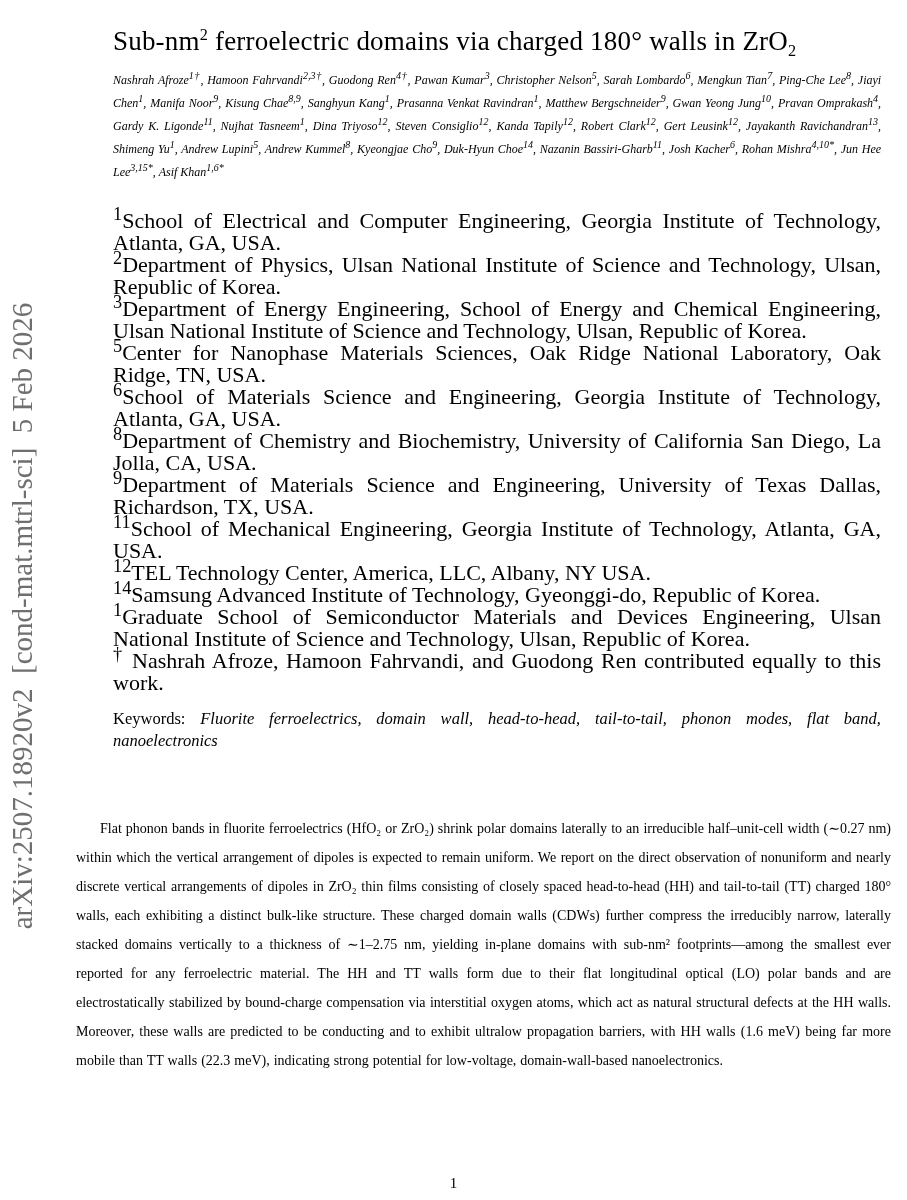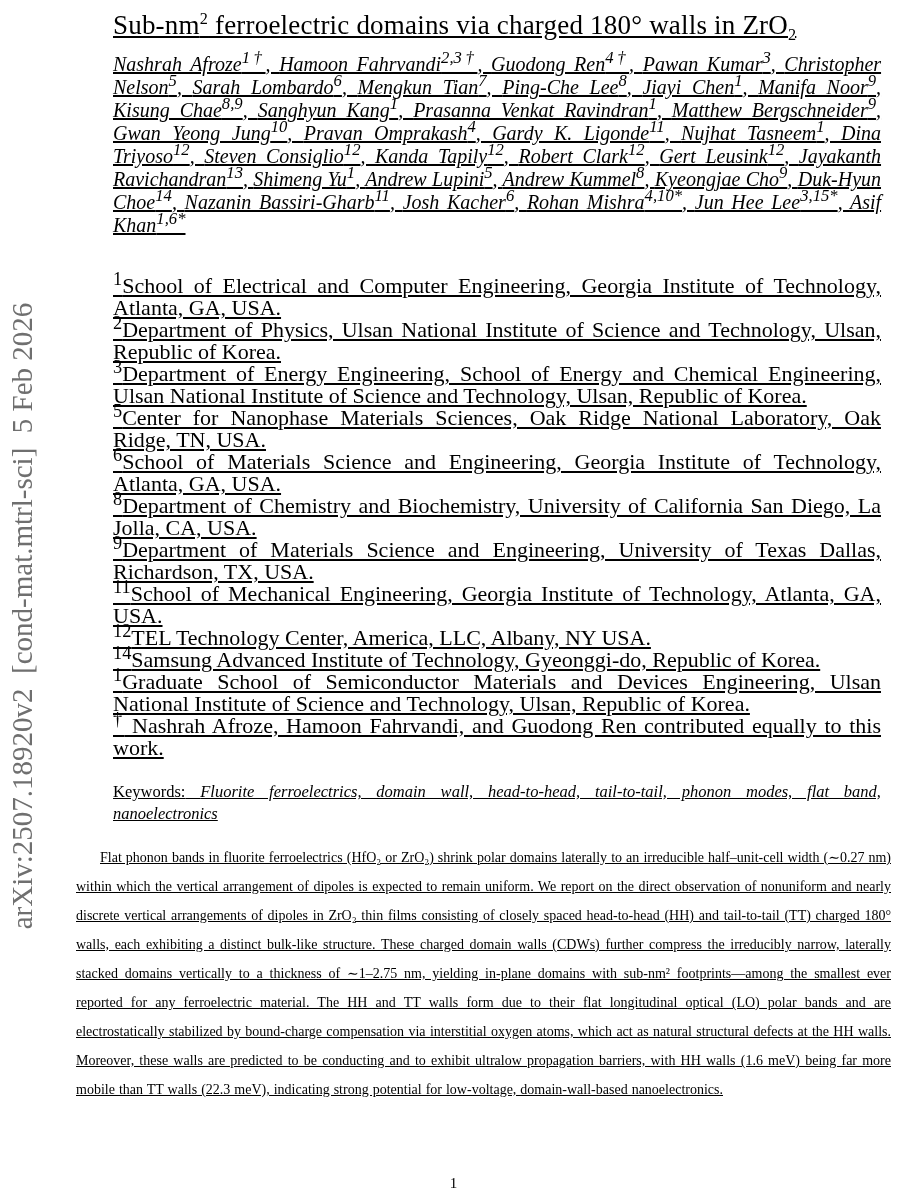--- a/index.html
+++ b/index.html
@@ -19,50 +19,50 @@
     left: -373px;
     top: 600px;
     width: 790px;
     height: 32px;
     transform: rotate(-90deg);
     text-align: center;
     color: #6f6f6f;
     font-size: 29px;
     white-space: pre;
   }
-  .content { padding: 10px 26px 0 113px; text-decoration: underline; }
+  .content { padding: 26px 26px 0 113px; }
   .title {
     font-size: 27px;
     font-weight: normal;
     letter-spacing: 0.2px;
     margin-bottom: 12px;
   }
   .title sup, .title sub { font-size: 60%; line-height: 0; }
   sup { line-height: 0; }
   .authors {
     font-style: italic;
-    font-size: 20px;
+    font-size: 12px;
     line-height: 23px;
     text-align: justify;
-    margin-bottom: 38px;
+    margin-bottom: 26px;
   }
   .aff, .note {
     font-size: 22px;
     line-height: 22px;
     text-align: justify;
   }
   .keywords {
-    margin-top: 22px;
+    margin-top: 14px;
     font-size: 16.5px;
     line-height: 22px;
     text-align: justify;
   }
   .kw-text { font-style: italic; }
   .abstract {
-    margin: 18px -10px 0 -37px;
+    margin: 62px -10px 0 -37px;
     font-size: 14px;
     line-height: 29px;
     text-align: justify;
     text-indent: 24px;
     word-spacing: 0.5px;
   }
   .page-number {
     position: absolute;
     bottom: 8px;
     left: 0;

